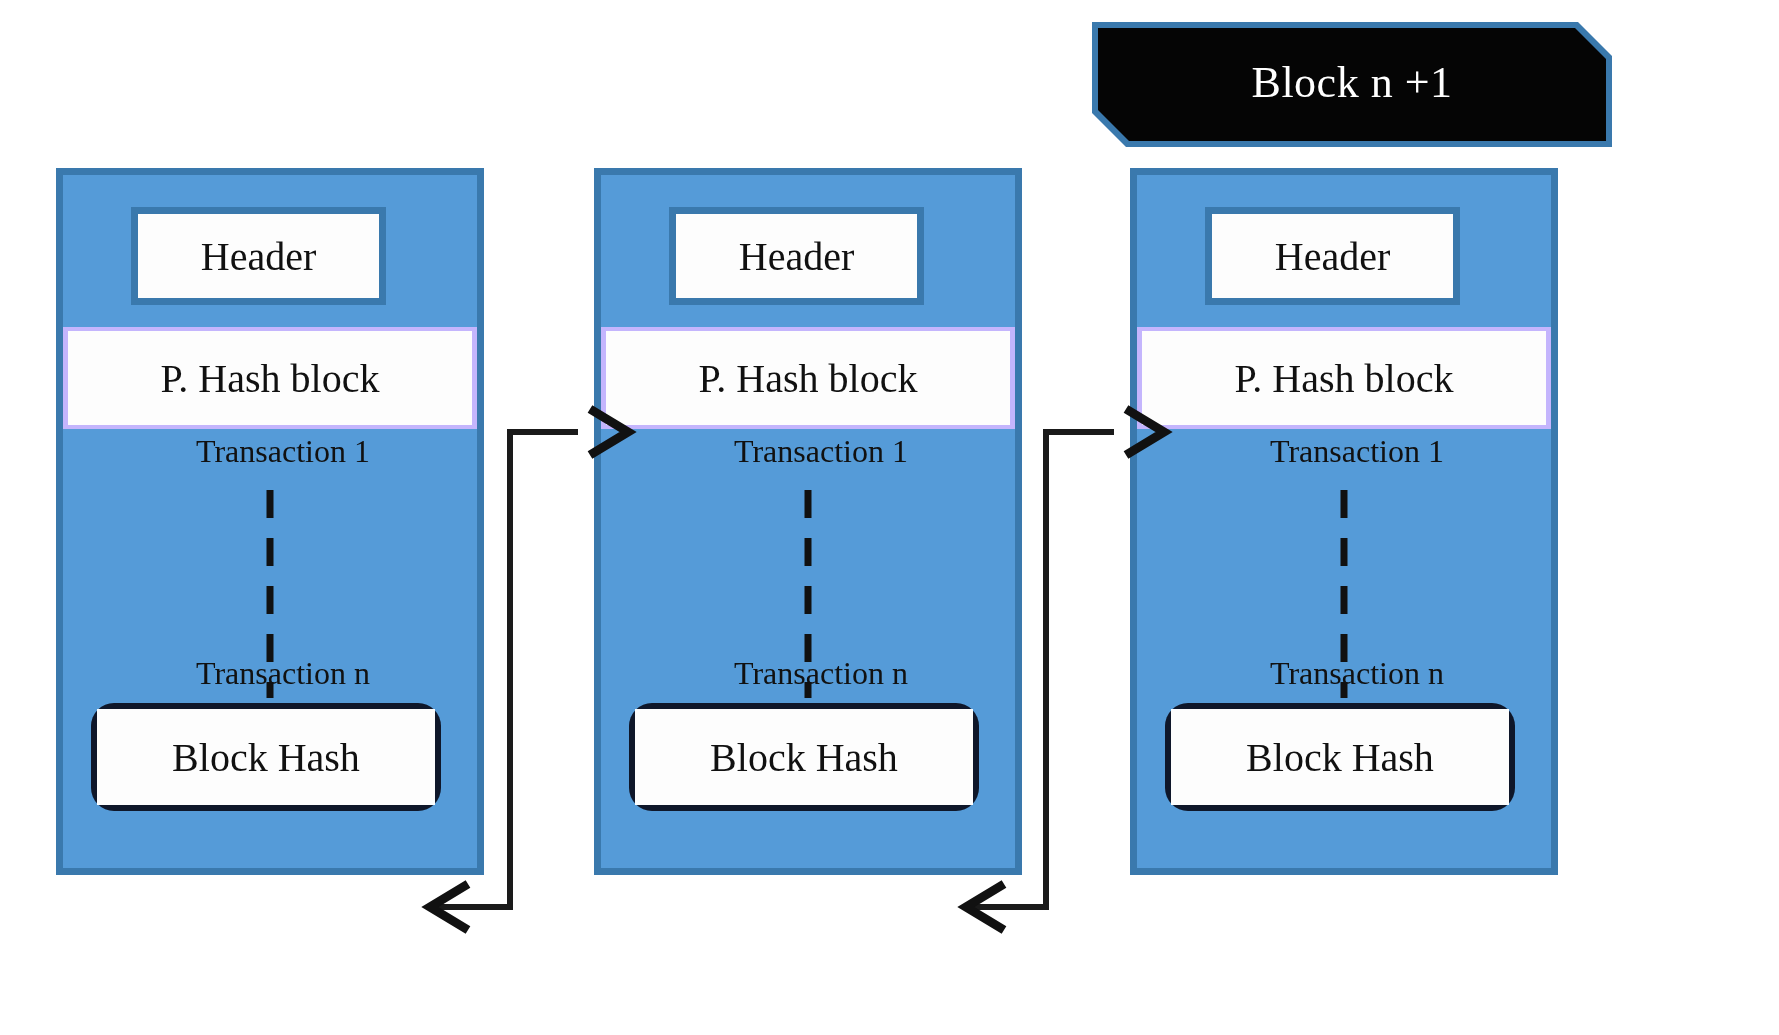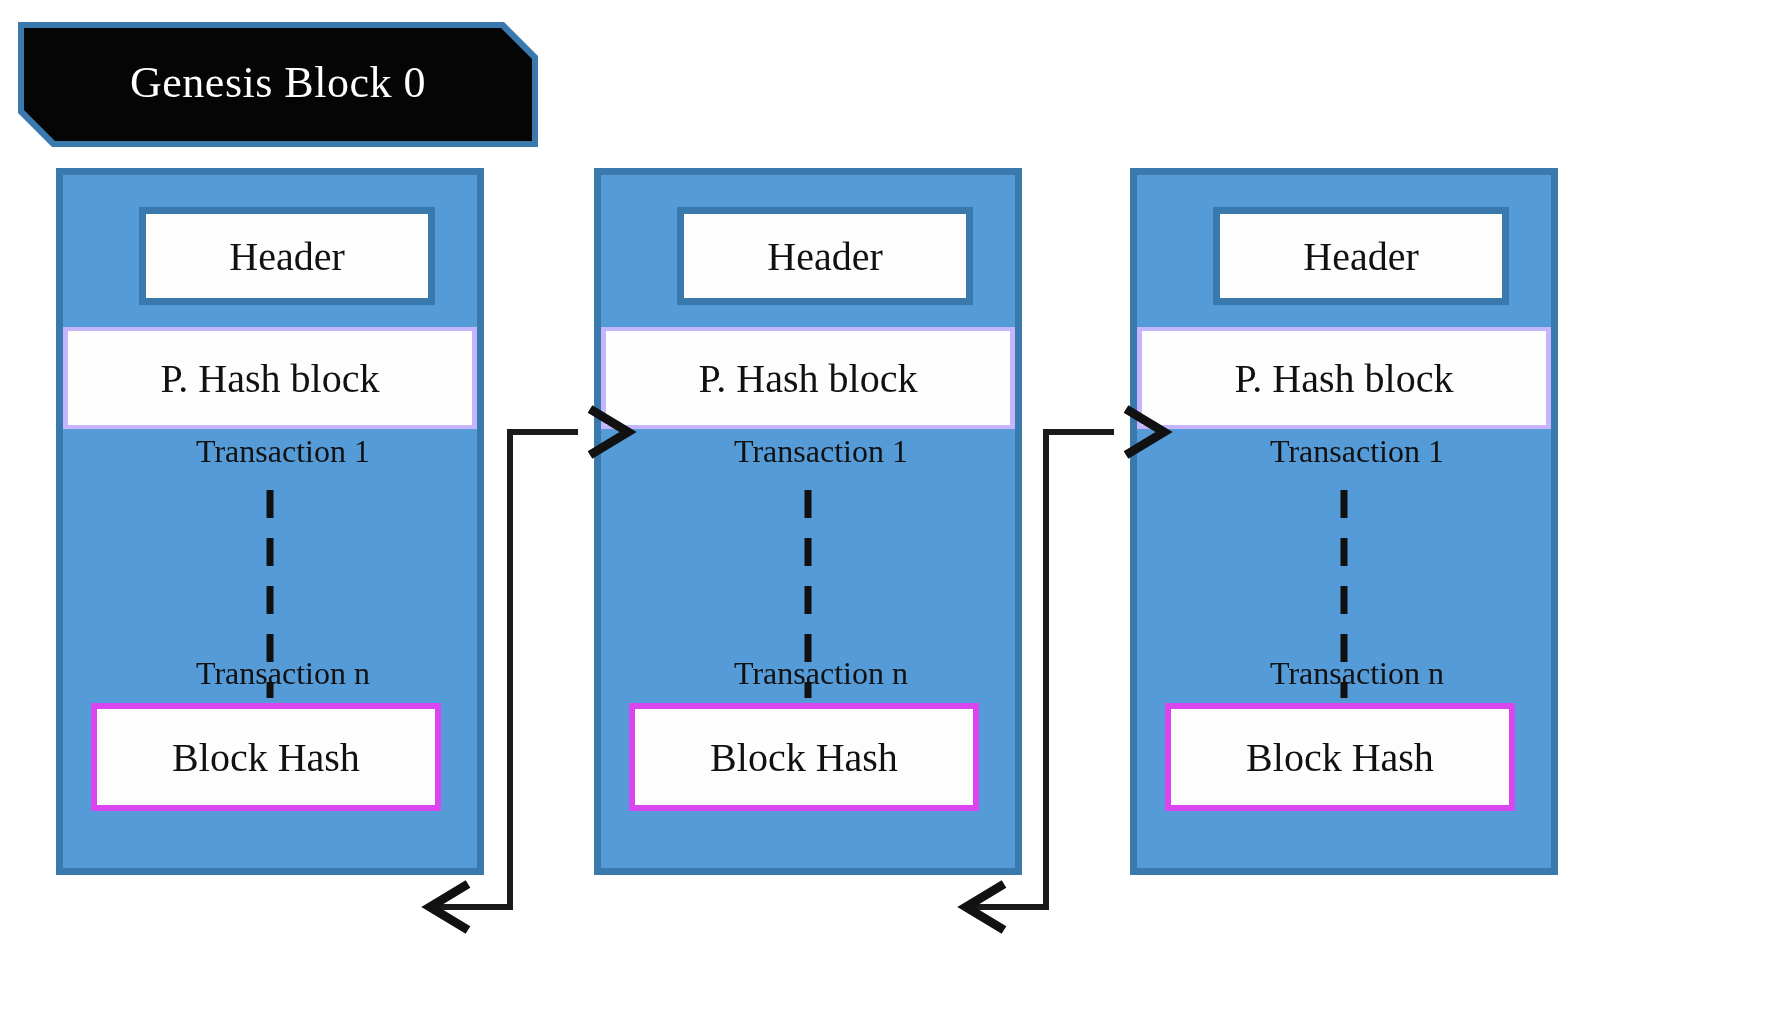--- a/index.html
+++ b/index.html
@@ -69,23 +69,23 @@
   }
   .body-inner {
     position: absolute;
     left: 7px; top: 7px; right: 7px; bottom: 7px;
     background: #559bd8;
   }
 
   
   .field-header {
     position: absolute;
-    left: 76px;
+    left: 68px;
     top: 32px;
-    width: 296px;
+    width: 255px;
     height: 98px;
     background: #3a79ad;
   }
   .field-header .fill {
     position: absolute;
     left: 7px; top: 7px; right: 7px; bottom: 7px;
     background: #fdfdfd;
     display: flex;
     align-items: center;
     justify-content: center;
@@ -109,21 +109,22 @@
     justify-content: center;
   }
 
   
   .field-bhash {
     position: absolute;
     left: 28px;
     top: 528px;
     width: 350px;
     height: 108px;
-    background: #d946ef;
+    background: #0f172a;
+    border-radius: 23px;
   }
   .field-bhash .fill {
     position: absolute;
     left: 6px; top: 6px; right: 6px; bottom: 6px;
     background: #fdfdfd;
     display: flex;
     align-items: center;
     justify-content: center;
   }
 
@@ -168,91 +169,91 @@
     height: 1035px;
     pointer-events: none;
   }
 </style>
 </head>
 <body>
 
 <div id="canvas">
 
   <div class="block-col" style="left:18px;">
+
+    <div class="body-outer">
+      <div class="body-inner">
+
+        <div class="field-header">
+          <div class="fill">
+            <span class="field-text">Header</span>
+          </div>
+        </div>
+
+        <div class="field-phash">
+          <div class="fill">
+            <span class="field-text">P. Hash block</span>
+          </div>
+        </div>
+
+        <div class="tx-label tx-first">Transaction 1</div>
+
+        <div class="tx-dashes"></div>
+
+        <div class="tx-label tx-last">Transaction n</div>
+
+        <div class="field-bhash">
+          <div class="fill">
+            <span class="field-text">Block Hash</span>
+          </div>
+        </div>
+
+      </div>
+    </div>
+  </div>
+
+  <div class="block-col" style="left:556px;">
+
+    <div class="body-outer">
+      <div class="body-inner">
+
+        <div class="field-header">
+          <div class="fill">
+            <span class="field-text">Header</span>
+          </div>
+        </div>
+
+        <div class="field-phash">
+          <div class="fill">
+            <span class="field-text">P. Hash block</span>
+          </div>
+        </div>
+
+        <div class="tx-label tx-first">Transaction 1</div>
+
+        <div class="tx-dashes"></div>
+
+        <div class="tx-label tx-last">Transaction n</div>
+
+        <div class="field-bhash">
+          <div class="fill">
+            <span class="field-text">Block Hash</span>
+          </div>
+        </div>
+
+      </div>
+    </div>
+  </div>
+
+  <div class="block-col" style="left:1092px;">
     <div class="banner-wrap">
       <div class="banner-outer"></div>
       <div class="banner-inner"></div>
-      <div class="banner-label">Genesis Block 0</div>
+      <div class="banner-label">Block n +1</div>
     </div>
-
-    <div class="body-outer">
-      <div class="body-inner">
-
-        <div class="field-header">
-          <div class="fill">
-            <span class="field-text">Header</span>
-          </div>
-        </div>
-
-        <div class="field-phash">
-          <div class="fill">
-            <span class="field-text">P. Hash block</span>
-          </div>
-        </div>
-
-        <div class="tx-label tx-first">Transaction 1</div>
-
-        <div class="tx-dashes"></div>
-
-        <div class="tx-label tx-last">Transaction n</div>
-
-        <div class="field-bhash">
-          <div class="fill">
-            <span class="field-text">Block Hash</span>
-          </div>
-        </div>
-
-      </div>
-    </div>
-  </div>
-
-  <div class="block-col" style="left:556px;">
-
-    <div class="body-outer">
-      <div class="body-inner">
-
-        <div class="field-header">
-          <div class="fill">
-            <span class="field-text">Header</span>
-          </div>
-        </div>
-
-        <div class="field-phash">
-          <div class="fill">
-            <span class="field-text">P. Hash block</span>
-          </div>
-        </div>
-
-        <div class="tx-label tx-first">Transaction 1</div>
-
-        <div class="tx-dashes"></div>
-
-        <div class="tx-label tx-last">Transaction n</div>
-
-        <div class="field-bhash">
-          <div class="fill">
-            <span class="field-text">Block Hash</span>
-          </div>
-        </div>
-
-      </div>
-    </div>
-  </div>
-
-  <div class="block-col" style="left:1092px;">
 
     <div class="body-outer">
       <div class="body-inner">
 
         <div class="field-header">
           <div class="fill">
             <span class="field-text">Header</span>
           </div>
         </div>
 

